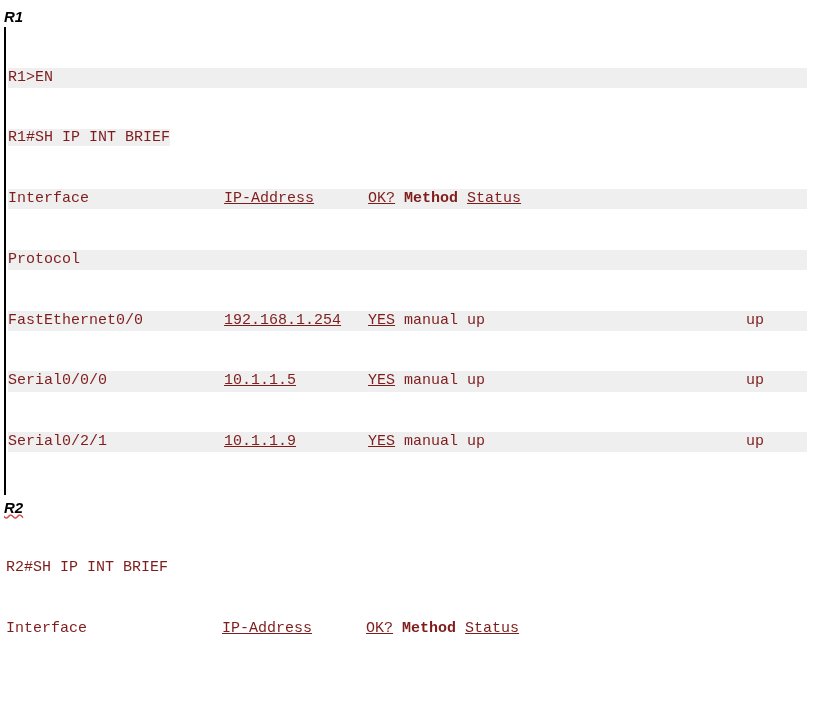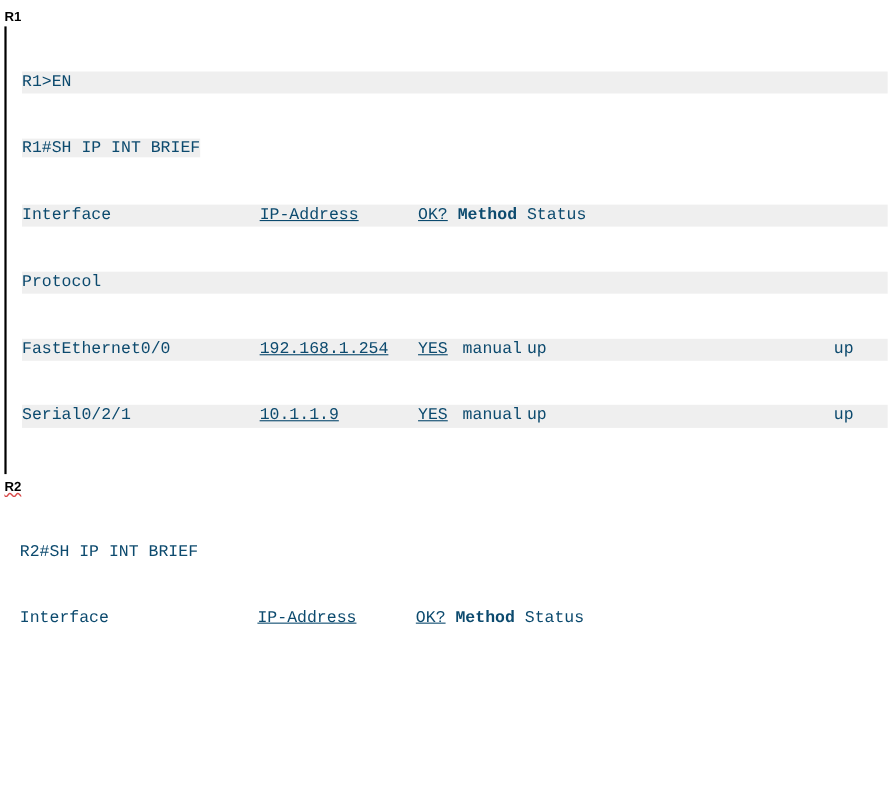--- a/index.html
+++ b/index.html
@@ -9,68 +9,70 @@
     width: 813px;
     font-family: sans-serif;
     font-size: 14px;
     color: #000;
   }
   .page {
     padding: 4px 4px 8px 4px;
   }
   .router-title {
     font-weight: bold;
-    font-size: 12px;
+    font-style: italic;
+    font-size: 15px;
     margin: 4px 0 2px 0;
     display: inline-block;
   }
   .title-underline {
     text-decoration: underline;
     text-decoration-color: #d84a4a;
     text-decoration-style: wavy;
   }
   .term {
     font-family: "Courier New", monospace;
     font-size: 15px;
-    color: #0c4a6e;
+    color: #7f1d1d;
     white-space: pre;
     line-height: 1.35;
-    padding: 0 2px 2px 14px;
+    padding: 0 2px 2px 2px;
   }
   .term-border {
     border-left: 2px solid #000;
   }
   .hl { background: #efefef; }
   .row { display: block; }
   .cmd-hl { background:#efefef;margin-top:16px; }
 
   
   .c-if   { display:inline-block; width: 24ch; }
   .c-ip   { display:inline-block; width: 16ch; text-decoration: underline; }
   .c-ok   { display:inline-block; width: 4ch; text-decoration: underline;  }
-  .c-meth { display:inline-block; width: 7ch; text-align: center;  }
+  .c-meth { display:inline-block; width: 7ch;  }
   .c-stat { display:inline-block; width: 29ch; }
   .c-prot { display:inline-block; width:  4ch; text-align: right; }
 
   .hdr-ok { display:inline-block; width: 4ch; text-decoration: underline; }
   .hdr-meth { display:inline-block; width: 7ch; font-weight: bold; }
-  .hdr-stat { display:inline-block; width: 20ch; }
+  .hdr-stat { display:inline-block; width: 20ch; text-decoration: underline; }
 </style>
 </head>
 <body>
 <div class="page">
 
 <div>
   <div class="router-title">R1</div>
   <div class="term term-border">
     <span class="row hl">R1&gt;EN</span>
     <span class="row"><span class="cmd-hl">R1#SH IP INT BRIEF</span></span>
     <span class="row hl"><span class="c-if">Interface</span><span class="c-ip">IP-Address</span><span class="hdr-ok">OK?</span><span class="hdr-meth">Method</span><span class="hdr-stat">Status</span></span>
     <span class="row hl"><span>Protocol</span></span>
     <span class="row hl"><span class="c-if">FastEthernet0/0</span><span class="c-ip">192.168.1.254</span><span class="c-ok">YES</span><span class="c-meth">manual</span><span class="c-stat">up</span><span class="c-prot">up</span></span>
+    <span class="row hl"><span class="c-if">Serial0/0/0</span><span class="c-ip">10.1.1.5</span><span class="c-ok">YES</span><span class="c-meth">manual</span><span class="c-stat">up</span><span class="c-prot">up</span></span>
     <span class="row hl"><span class="c-if">Serial0/2/1</span><span class="c-ip">10.1.1.9</span><span class="c-ok">YES</span><span class="c-meth">manual</span><span class="c-stat">up</span><span class="c-prot">up</span></span>
   </div>
 </div>
 
 <div>
   <div class="router-title title-underline">R2</div>
   <div class="term">
     <span class="row">R2#SH IP INT BRIEF</span>
     <span class="row"><span class="c-if">Interface</span><span class="c-ip">IP-Address</span><span class="hdr-ok">OK?</span><span class="hdr-meth">Method</span><span class="hdr-stat">Status</span></span>
     

